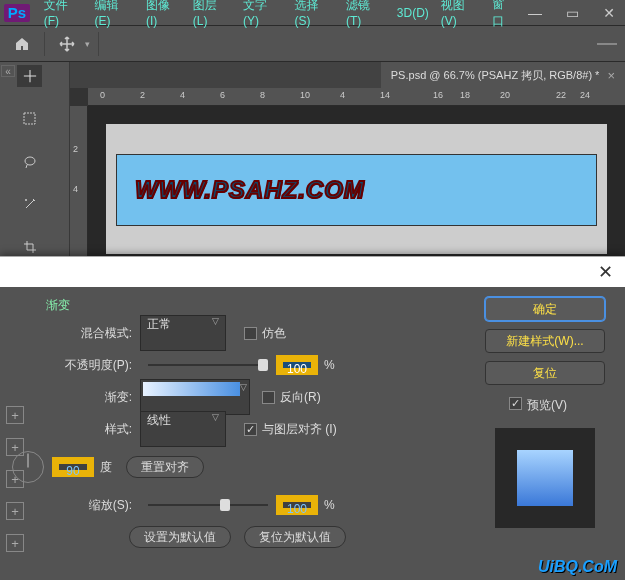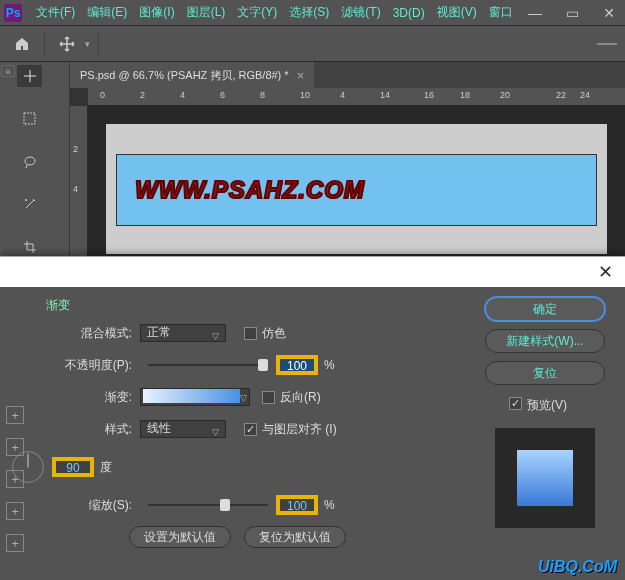--- a/index.html
+++ b/index.html
@@ -1,90 +1,90 @@
 <!DOCTYPE html>
 <html><head>
 <meta charset="utf-8">
 <style>
 * { margin: 0; padding: 0; box-sizing: border-box; font-family: "Microsoft YaHei", Arial, sans-serif; }
 body { width: 625px; height: 580px; background: #535353; overflow: hidden; position: relative; }
 
 .app-bar { height: 26px; background: #535353; display: flex; align-items: center; padding: 0 4px; border-bottom: 1px solid #2a2a2a; }
-.ps-logo { width: 18px; height: 18px; background: #701a75; color: #00a8ff; font-size: 12px; font-weight: bold; display: flex; align-items: center; justify-content: center; border-radius: 2px; margin-right: 8px; }
+.ps-logo { width: 26px; height: 18px; background: #701a75; color: #00a8ff; font-size: 15px; font-weight: bold; display: flex; align-items: center; justify-content: center; border-radius: 2px; margin-right: 8px; }
 .menu-item { color: #5eead4; font-size: 12px; padding: 0 6px; cursor: pointer; }
 .win-controls { margin-left: auto; display: flex; gap: 12px; }
 .win-btn { color: #ccc; font-size: 14px; cursor: pointer; padding: 0 6px; }
 
 .option-bar { height: 36px; background: #535353; display: flex; align-items: center; padding: 0 8px; border-bottom: 1px solid #2a2a2a; gap: 8px; }
 .opt-btn { width: 28px; height: 28px; display: flex; align-items: center; justify-content: center; color: #ccc; cursor: pointer; }
 .opt-divider { width: 1px; height: 24px; background: #424242; }
 .opt-spacer { flex: 1; }
 .opt-dash { width: 20px; height: 2px; background: #888; }
 
 .main-area { display: flex; height: 518px; }
 
 .tool-col { width: 16px; background: #535353; display: flex; flex-direction: column; padding-top: 3px; }
 .tool-ex { width: 14px; height: 12px; display: flex; align-items: center; justify-content: center; color: #aaa; font-size: 10px; cursor: pointer; border: 1px solid #666; margin: 0 auto 3px;}
 
 .toolbox { width: 54px; background: #535353; display: flex; flex-wrap: wrap; padding: 2px 0; border-right: 1px solid #383838; }
 .tool { width: 25px; height: 22px; display: flex; align-items: center; justify-content: center; color: #ccc; cursor: pointer; margin: 1px; font-size: 14px; }
 .tool.sel { background: #3a3a3a; }
 
 .doc-area { flex: 1; background: #333; display: flex; flex-direction: column; }
-.tab-bar { height: 26px; background: #424242; display: flex; align-items: center; }
+.tab-bar { height: 26px; background: #424242; display: flex; align-items: center; justify-content: flex-end; }
 .doc-tab { height: 26px; background: #535353; color: #ddd; font-size: 11px; padding: 0 10px; display: flex; align-items: center; gap: 8px; }
 .tab-close { color: #aaa; cursor: pointer; font-size: 13px; }
 
 .ruler-h { height: 18px; background: #535353; position: relative; border-bottom: 1px solid #2a2a2a; margin-left: 18px; }
 .ruler-h .tick { position: absolute; top: 2px; font-size: 9px; color: #ccc; }
 .ruler-wrap { display: flex; flex: 1; }
 .ruler-v { width: 18px; background: #535353; border-right: 1px solid #2a2a2a; position: relative; }
 .ruler-v .tick { position: absolute; left: 3px; font-size: 9px; color: #ccc; writing-mode: horizontal-tb; }
 
 .canvas-wrap { flex: 1; background: #282828; padding: 18px; overflow: hidden; }
 .canvas { width: 100%; height: 130px; background: #cdcdcd; padding: 30px 10px; }
 .banner { background: #73c1ee; height: 72px; display: flex; align-items: center; padding-left: 18px; border: 1px solid #333; }
-.banner-txt { font-size: 24px; font-weight: bold; font-style: italic; color: #7f1d1d; -webkit-text-stroke: 2px #660000; text-shadow: 1px 1px 0 #660000; letter-spacing: 1px; }
+.banner-txt { font-size: 24px; font-weight: bold; font-style: italic; color: #0c4a6e; -webkit-text-stroke: 2px #660000; text-shadow: 1px 1px 0 #660000; letter-spacing: 1px; }
 
 
 .dialog { position: absolute; left: 0; top: 256px; width: 625px; height: 324px; background: #535353; border-top: 1px solid #aaa; box-shadow: 0 -2px 8px rgba(0,0,0,0.4); }
 .dlg-title { height: 30px; background: #fff; display: flex; align-items: center; justify-content: flex-end; padding: 0 12px; }
 .dlg-close { font-size: 18px; cursor: pointer; color: #333; }
 
 .dlg-body { display: flex; padding: 10px 12px; gap: 14px; }
 .dlg-left { flex: 1; color: #ddd; font-size: 12px; }
 .dlg-right { width: 136px; display: flex; flex-direction: column; gap: 8px; align-items: center; }
 
 .section-title { font-size: 12px; color: #ddd; margin: 2px 0 4px 18px; }
 .subsection { font-size: 12px; color: #86efac; margin: 0 0 8px 34px; }
 
 .form-row { display: flex; align-items: center; margin-bottom: 10px; height: 22px; }
 .form-label { width: 128px; text-align: right; padding-right: 8px; color: #ddd; font-size: 12px; }
-.dd { width: 86px; height: 18px; background: #404040; border: 1px solid #2a2a2a; color: #ddd; font-size: 12px; display: flex; align-items: flex-end; padding: 0 6px; justify-content: space-between; cursor: pointer; }
+.dd { width: 86px; height: 36px; background: #404040; border: 1px solid #2a2a2a; color: #ddd; font-size: 12px; display: flex; align-items: flex-start; padding: 0 6px; justify-content: space-between; cursor: pointer; }
 .dd .chev { font-size: 9px; color: #aaa; }
 .dd.grad { width: 110px; padding: 2px; }
 .grad-swatch { flex: 1; height: 14px; background: linear-gradient(90deg, #e8f2ff, #4a90e2); }
 .checkbox { width: 13px; height: 13px; border: 1px solid #888; background: #404040; margin-right: 5px; display: inline-flex; align-items: center; justify-content: center; font-size: 11px; color: #ddd; cursor: pointer; }
 .checkbox.checked::after { content: "✓"; }
 .chk-label { color: #ddd; font-size: 12px; margin-right: 14px; }
 
-.num-input { width: 42px; height: 20px; background: #404040; border: 4px solid #eab308; color: #7bc5ff; font-size: 12px; text-align: center; }
+.num-input { width: 42px; height: 20px; background: #404040; border: 7px solid #eab308; color: #7bc5ff; font-size: 12px; text-align: center; }
 .num-input.sel { background: #1a4d7a; color: #fff; }
 .unit { color: #ddd; font-size: 12px; margin-left: 6px; }
 
 .slider { width: 120px; height: 16px; position: relative; margin: 0 8px; }
 .slider-track { position: absolute; top: 7px; left: 0; right: 0; height: 2px; background: #333; }
 .slider-thumb { position: absolute; top: 2px; width: 10px; height: 12px; background: #ddd; border-radius: 2px; cursor: pointer; }
 
 .angle-dial { width: 32px; height: 32px; border: 1px solid #888; border-radius: 50%; position: relative; background: #535353; margin-right: 8px; }
 .angle-hand { position: absolute; top: 50%; left: 50%; width: 14px; height: 1px; background: #ccc; transform-origin: left; transform: rotate(-90deg); }
 
 .small-btn { height: 22px; background: #5a5a5a; border: 1px solid #333; border-radius: 11px; color: #ddd; font-size: 12px; padding: 0 14px; cursor: pointer; display: inline-flex; align-items: center; }
 
-.dlg-btn { width: 120px; height: 24px; background: #5a5a5a; border: 1px solid #333; border-radius: 12px; color: #5eead4; font-size: 12px; display: flex; align-items: center; justify-content: center; cursor: pointer; }
+.dlg-btn { width: 120px; height: 24px; background: #5a5a5a; border: 1px solid #333; border-radius: 4px; color: #fde047; font-size: 12px; display: flex; align-items: center; justify-content: center; cursor: pointer; }
 .dlg-btn.primary { border-color: #4a90e2; box-shadow: 0 0 0 1px #4a90e2; }
 
 .preview-box { width: 100px; height: 100px; background: #282828; display: flex; align-items: center; justify-content: center; margin-top: 6px; }
 .preview-swatch { width: 56px; height: 56px; background: linear-gradient(180deg, #a8d4ff, #3a78d8); }
 
 .left-panel-chips { position: absolute; left: 6px; top: 406px; display: flex; flex-direction: column; gap: 14px; }
 .chip { width: 18px; height: 18px; border: 1px solid #888; display: flex; align-items: center; justify-content: center; color: #aaa; font-size: 13px; cursor: pointer; }
 
 .watermark { position: absolute; right: 8px; bottom: 4px; font-size: 16px; font-weight: bold; color: #1a9fff; font-style: italic; text-shadow: 1px 1px 0 #000; }
 
@@ -209,21 +209,21 @@
     </div>
     <div class="ruler-h">
       <span class="tick" style="left:12px">0</span>
       <span class="tick" style="left:52px">2</span>
       <span class="tick" style="left:92px">4</span>
       <span class="tick" style="left:132px">6</span>
       <span class="tick" style="left:172px">8</span>
       <span class="tick" style="left:212px">10</span>
       <span class="tick" style="left:252px">4</span>
       <span class="tick" style="left:292px">14</span>
-      <span class="tick" style="left:336px">16</span>
+      <span class="tick" style="left:345px">16</span>
       <span class="tick" style="left:372px">18</span>
       <span class="tick" style="left:412px">20</span>
       <span class="tick" style="left:468px">22</span>
       <span class="tick" style="left:492px">24</span>
     </div>
     <div class="ruler-wrap">
       <div class="ruler-v">
         <span class="tick" style="top:38px">2</span>
         <span class="tick" style="top:78px">4</span>
       </div>
@@ -289,20 +289,21 @@
         <span class="chk-label">与图层对齐 (I)</span>
       </div>
 
       <div class="form-row" style="height:34px">
         <div class="angle-dial">
             <div class="angle-hand"></div>
           </div>
         <div class="num-input">90</div>
         <span class="unit">度</span>
         <span style="width:14px"></span>
+        <div class="small-btn">重置对齐</div>
       </div>
 
       <div class="form-row">
         <div class="form-label">缩放(S):</div>
         <div class="slider">
           <div class="slider-track"></div>
             <div class="slider-thumb" style="left:72px"></div>
         </div>
         <div class="num-input">100</div>
         <span class="unit">%</span>

